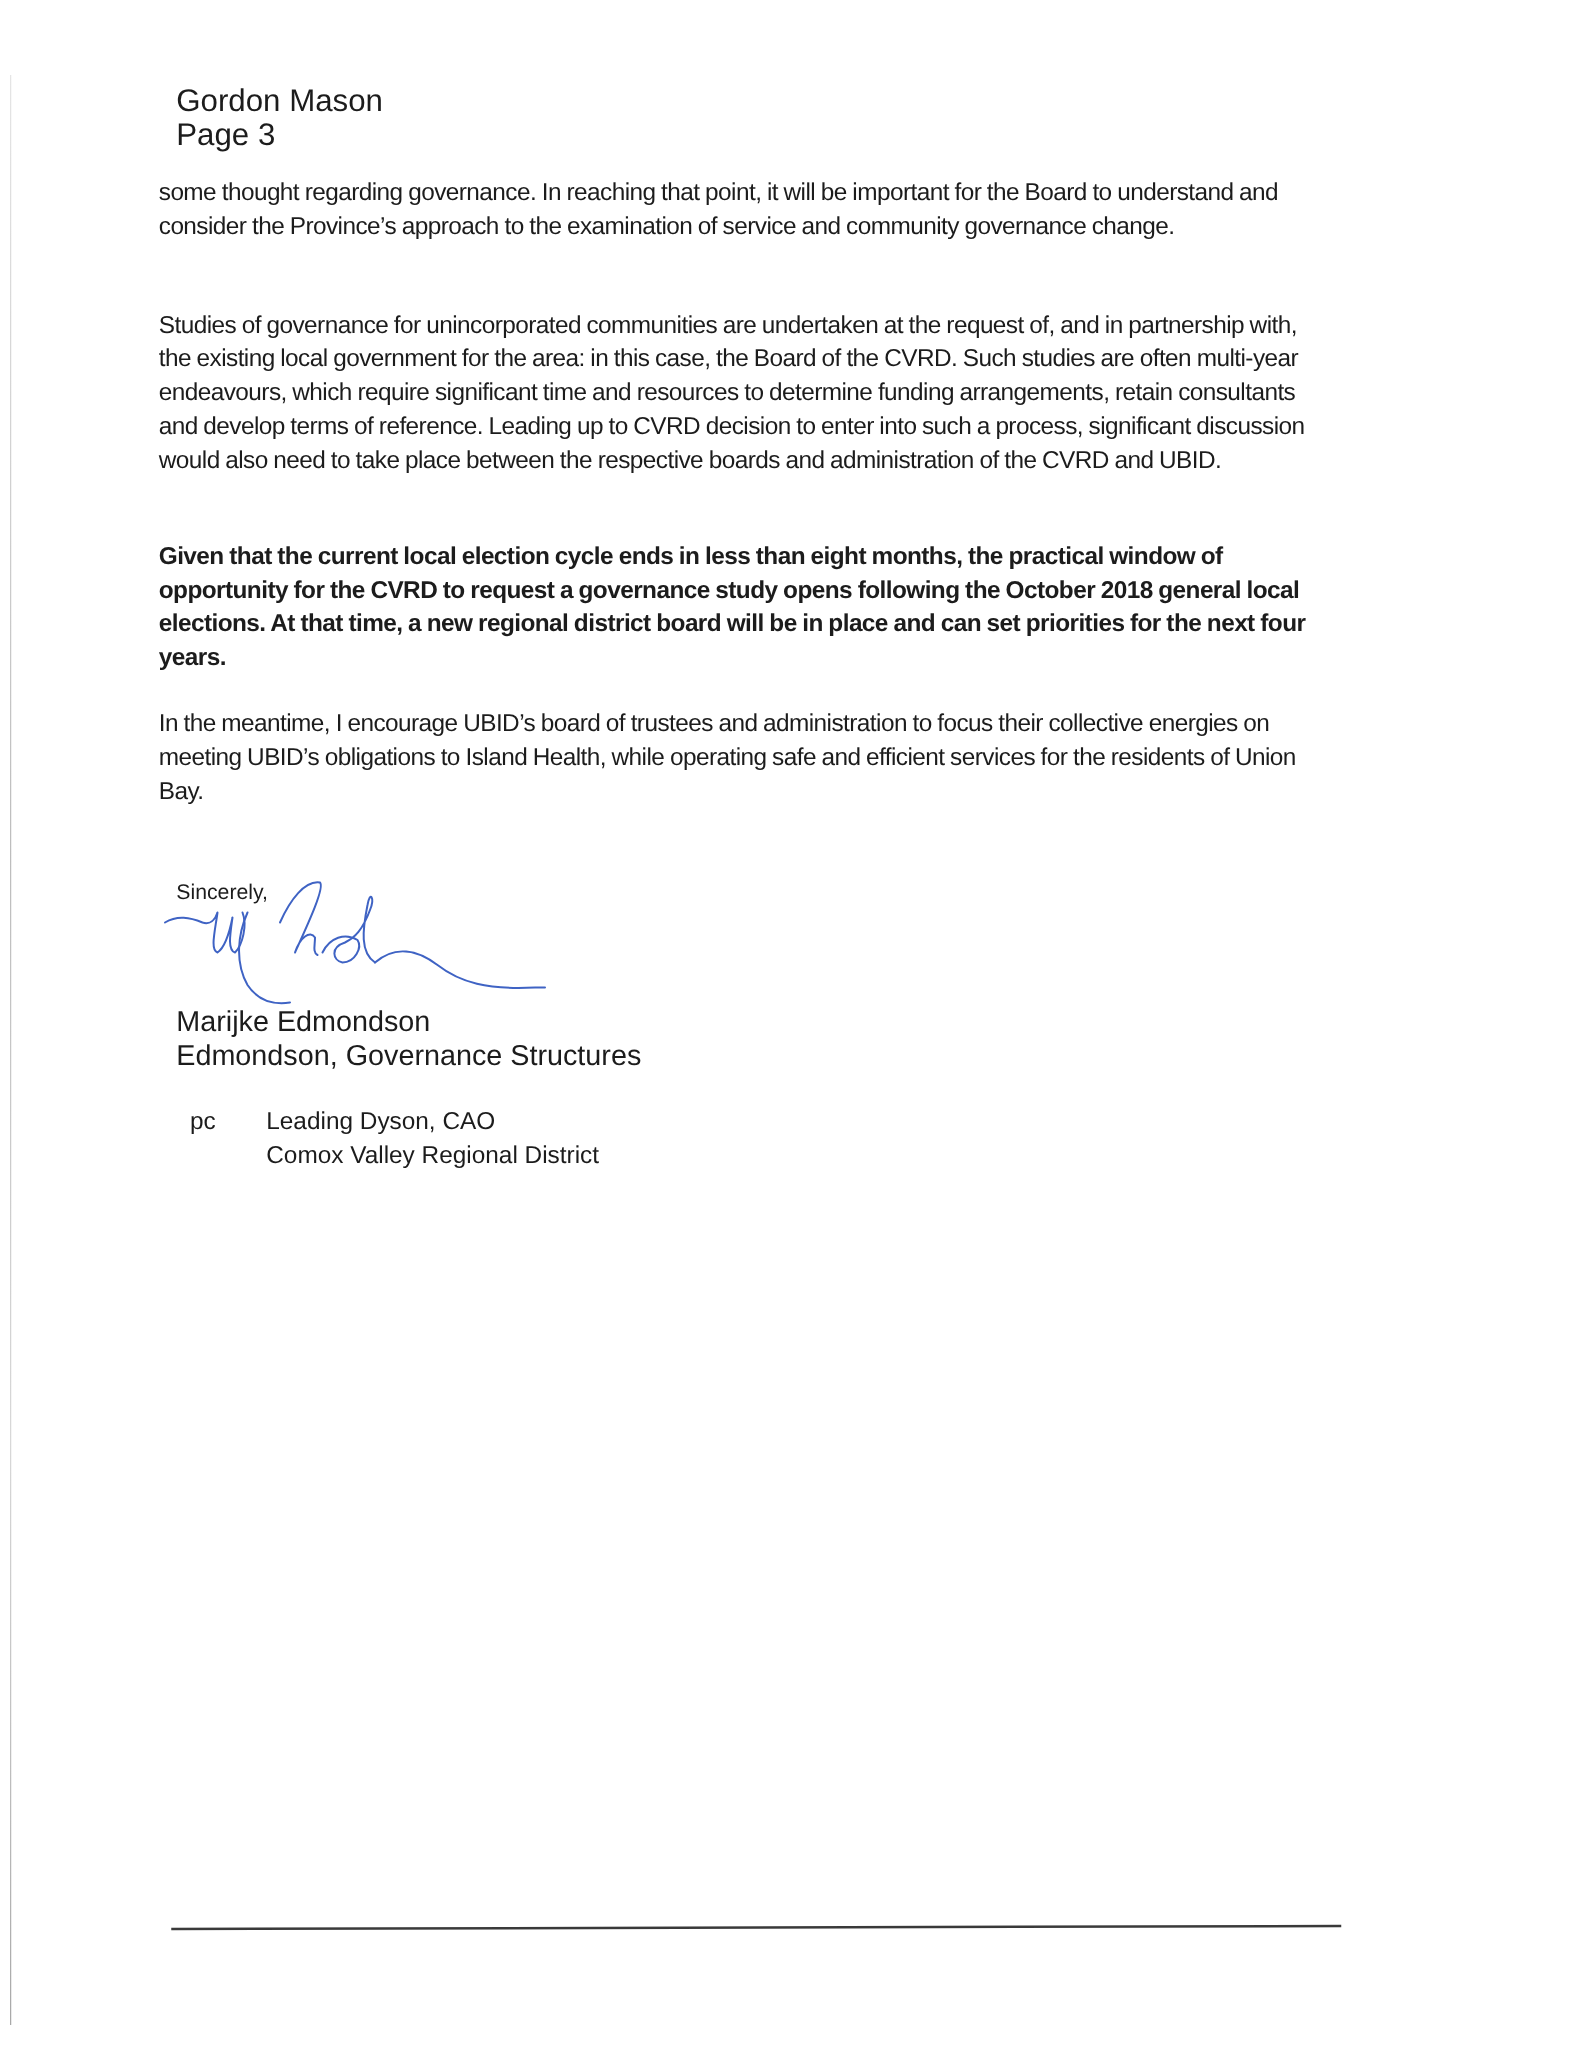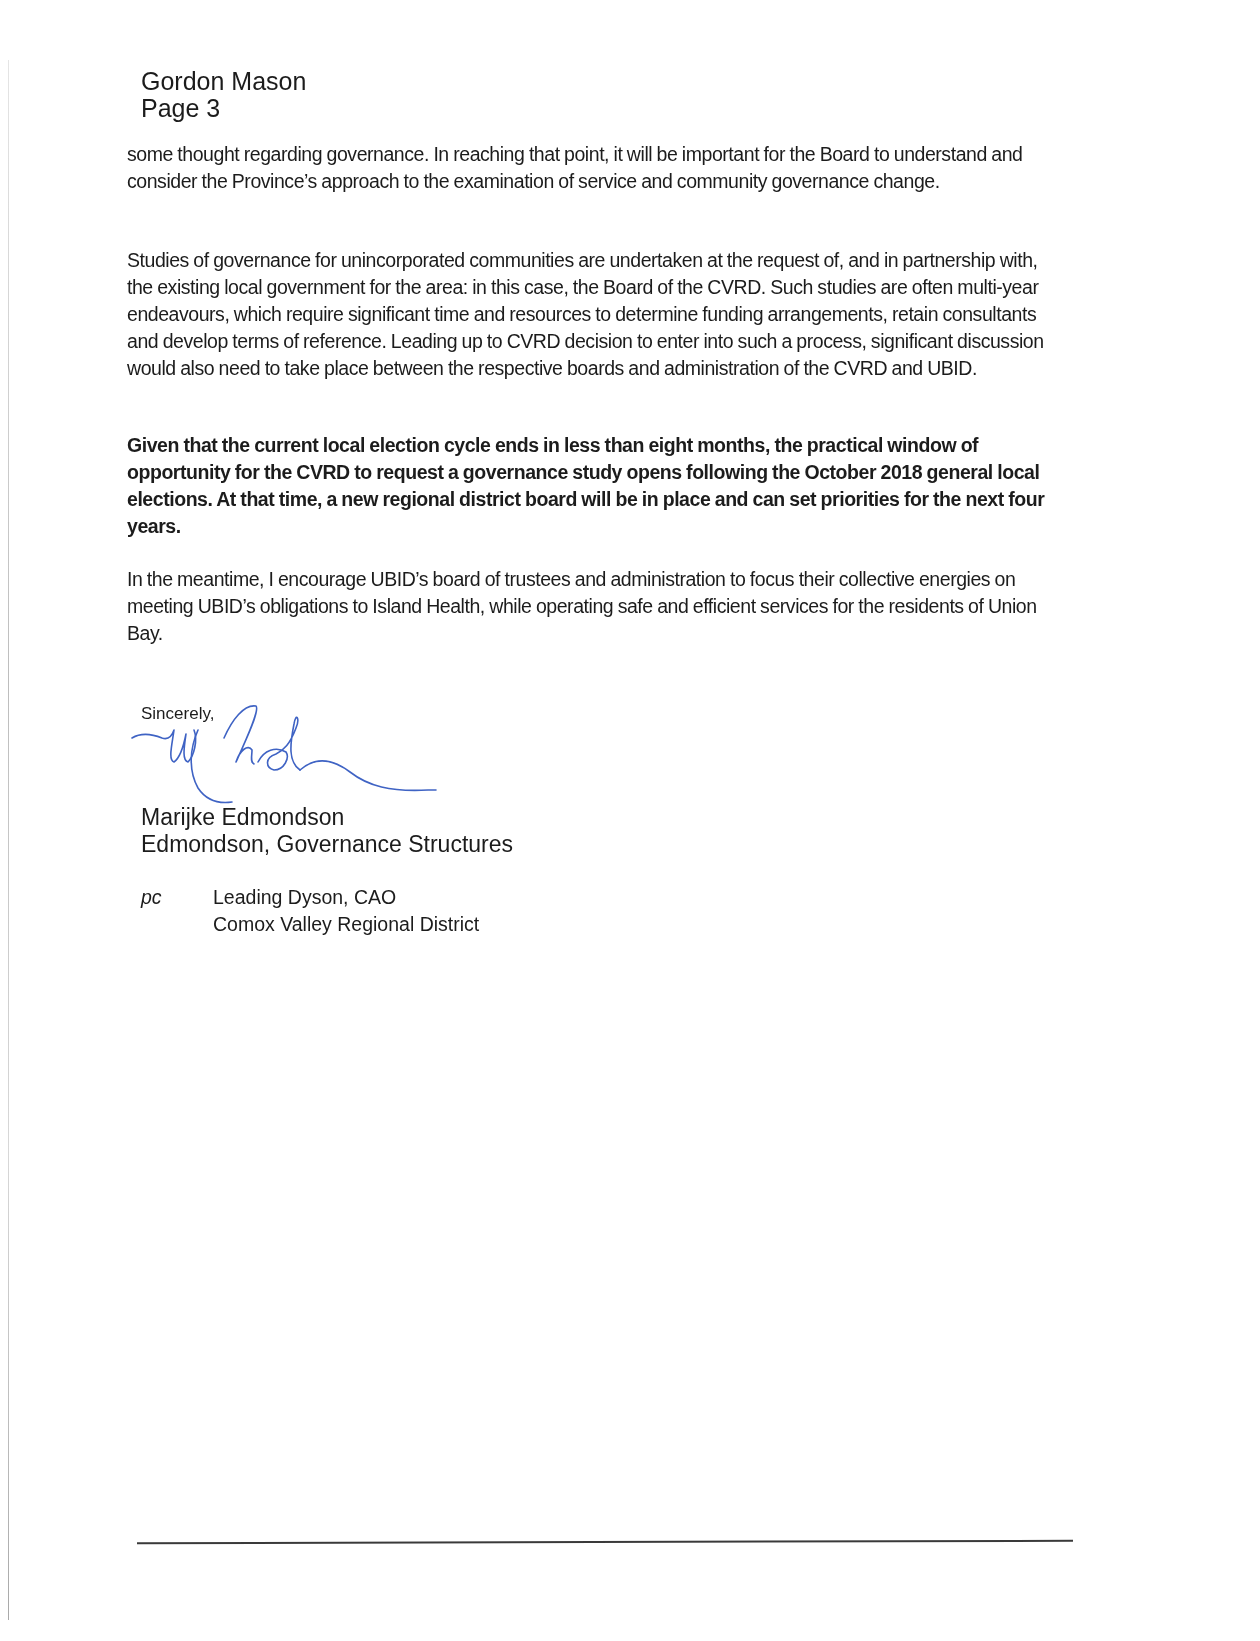--- a/index.html
+++ b/index.html
@@ -19,21 +19,21 @@
     letter-spacing: -0.45px; word-spacing: -0.5px;
   }
   #p1 { top: 137px; }
   #p2 { top: 243px; }
   #p3 { top: 428px; font-weight: bold; }
   #p4 { top: 562px; }
   .closing { position: absolute; left: 141px; top: 700px; font-size: 17px; line-height: 27px; }
   .signature { position: absolute; left: 128px; top: 700px; width: 320px; height: 120px; }
   .signer { position: absolute; left: 141px; top: 804px; font-size: 23px; line-height: 27px; }
   .pc-block { position: absolute; left: 141px; top: 884px; font-size: 19.5px; line-height: 27px; }
-  .pc-label { position: absolute; left: 0; top: 0; font-style: italic; }
+  .pc-label { position: absolute; left: 11px; top: 0; }
   .pc-lines { position: absolute; left: 72px; top: 0; white-space: nowrap; }
   .footer-rule {
     position: absolute; left: 137px; top: 1541px; width: 936px; height: 2px;
     background: #3a3a3a; transform: rotate(-0.15deg);
   }
 </style>
 </head>
 <body>
 
 <div class="scan-edge"></div>

